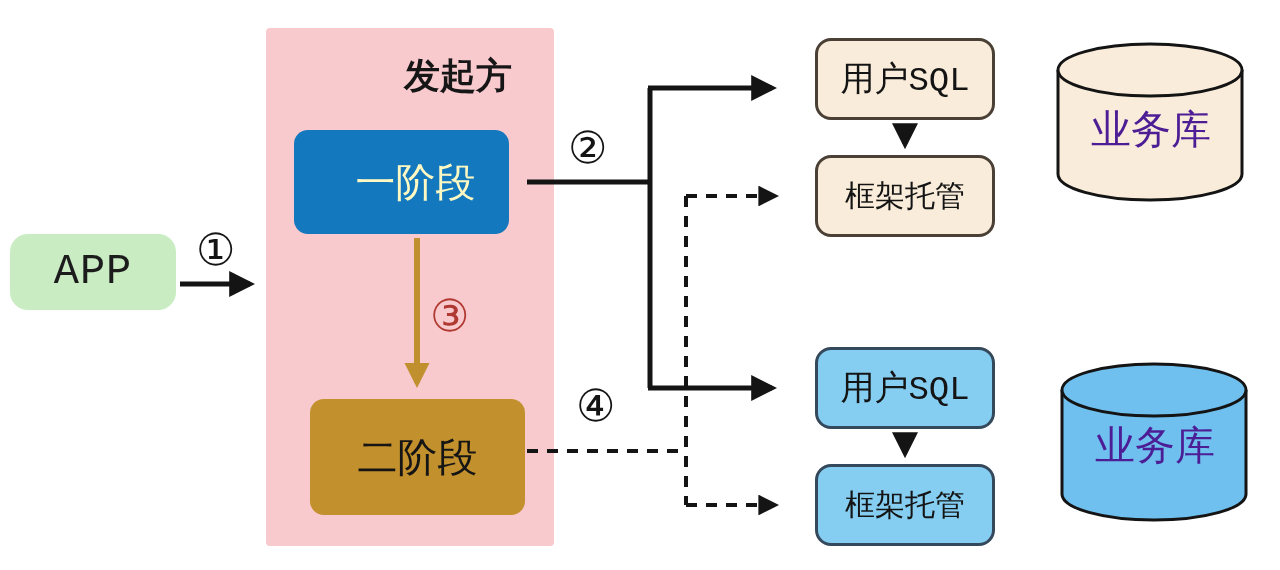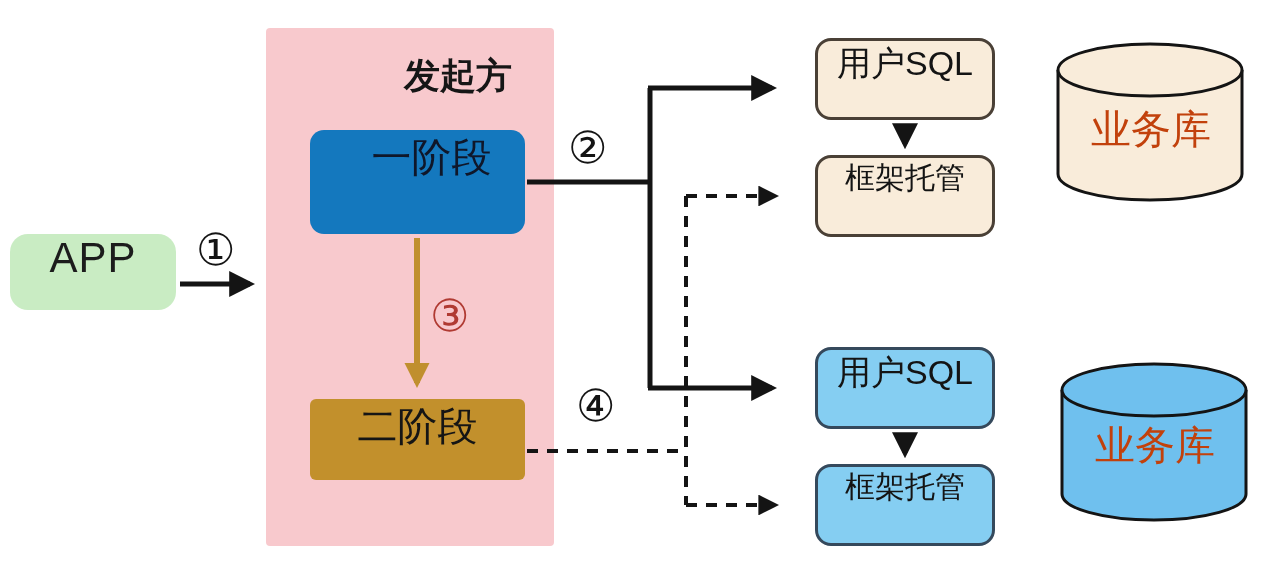--- a/index.html
+++ b/index.html
@@ -13,25 +13,27 @@
     overflow: hidden;
   }
 
   .panel { position: absolute; z-index: 1; }
   .layer-svg { position: absolute; left: 0; top: 0; z-index: 2; }
 
   .node {
     position: absolute;
     z-index: 3;
     display: flex;
+    align-items: center;
     justify-content: center;
     box-sizing: border-box;
+    font-family: Liberation Mono, monospace;
   }
 
-  .label { position: absolute; z-index: 3; color: #c2410c; }
+  .label { position: absolute; z-index: 3; color: #4c1d95; }
 
   
   .solid  { stroke: #141414; stroke-width: 5; fill: none; }
   .thin   { stroke: #141414; stroke-width: 5; fill: none; }
   .dashed { stroke: #141414; stroke-width: 4; fill: none; stroke-dasharray: 11 9; }
   .gold   { stroke: var(--gold-arrow, #c08f2e); stroke-width: 6; fill: none; }
   .mk-black-fill { fill: #141414; }
   .mk-gold-fill  { fill: var(--gold-arrow, #c08f2e); }
   .cyl-cream { fill: var(--cream-db-bg, #f9ecda); stroke: #141414; stroke-width: 3; }
   .cyl-blue  { fill: var(--blue-db-bg, #6fc0ee);  stroke: #141414; stroke-width: 3; }
@@ -49,30 +51,30 @@
     background: var(--initiator-bg, #f8c9cd);
     border-radius: 4px;
   }
 
   .initiator-title {
     left: 266px; top: 52px; width: 288px;
     text-align: center; font-size: 36px; font-weight: bold; color: #161616; padding-left: 48px;
   }
 
   .phase1 {
-    left: 310px; top: 130px; width: 215px; height: 104px;
+    left: 294px; top: 130px; width: 215px; height: 104px;
     background: var(--phase1-bg, #1478be);
     border-radius: 14px;
-    color: #0f172a; font-size: 40px; padding-left: 28px;
+    color: #fef9c3; font-size: 40px; padding-left: 28px;
   }
 
   .phase2 {
-    left: 310px; top: 399px; width: 215px; height: 81px;
+    left: 310px; top: 399px; width: 215px; height: 116px;
     background: var(--phase2-bg, #c2902c);
-    border-radius: 6px;
+    border-radius: 14px;
     color: #151515; font-size: 40px;
   }
 
   .step { position: absolute; z-index: 4; font-size: 44px; color: #141414; line-height: 1; }
   .step1 { left: 196px; top: 228px; }
   .step2 { left: 568px; top: 126px; }
   .step3 { left: 430px; top: 294px; color: var(--step3-red, #b03a32); }
   .step4 { left: 576px; top: 384px; }
 
   .box-cream {

